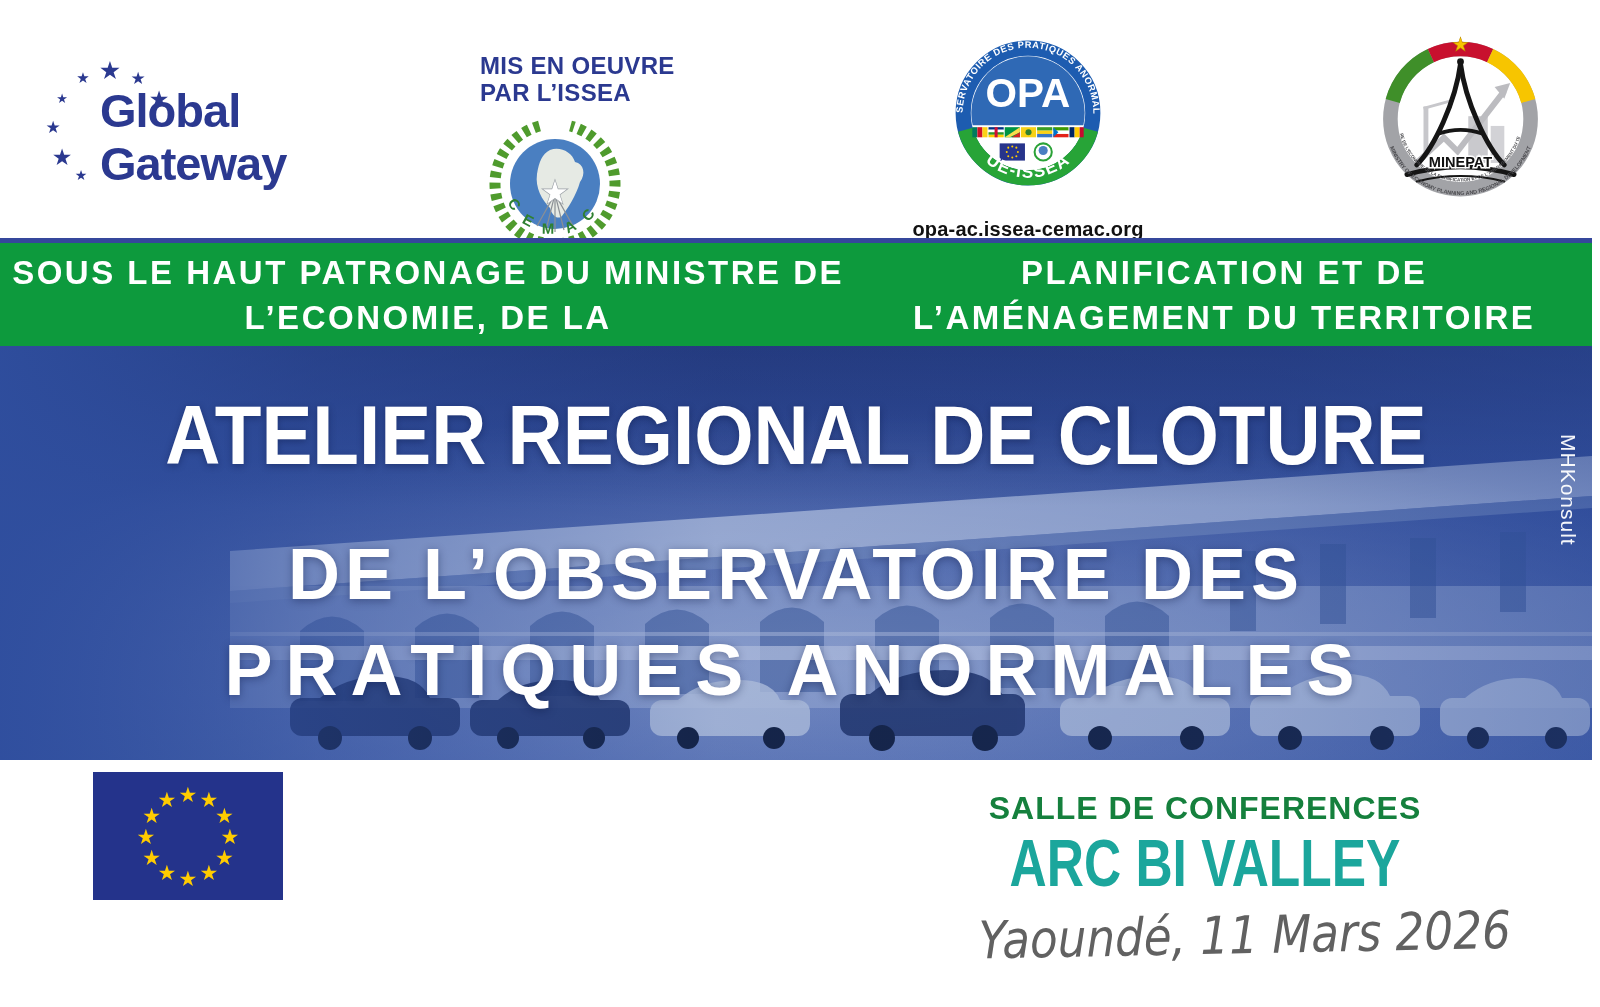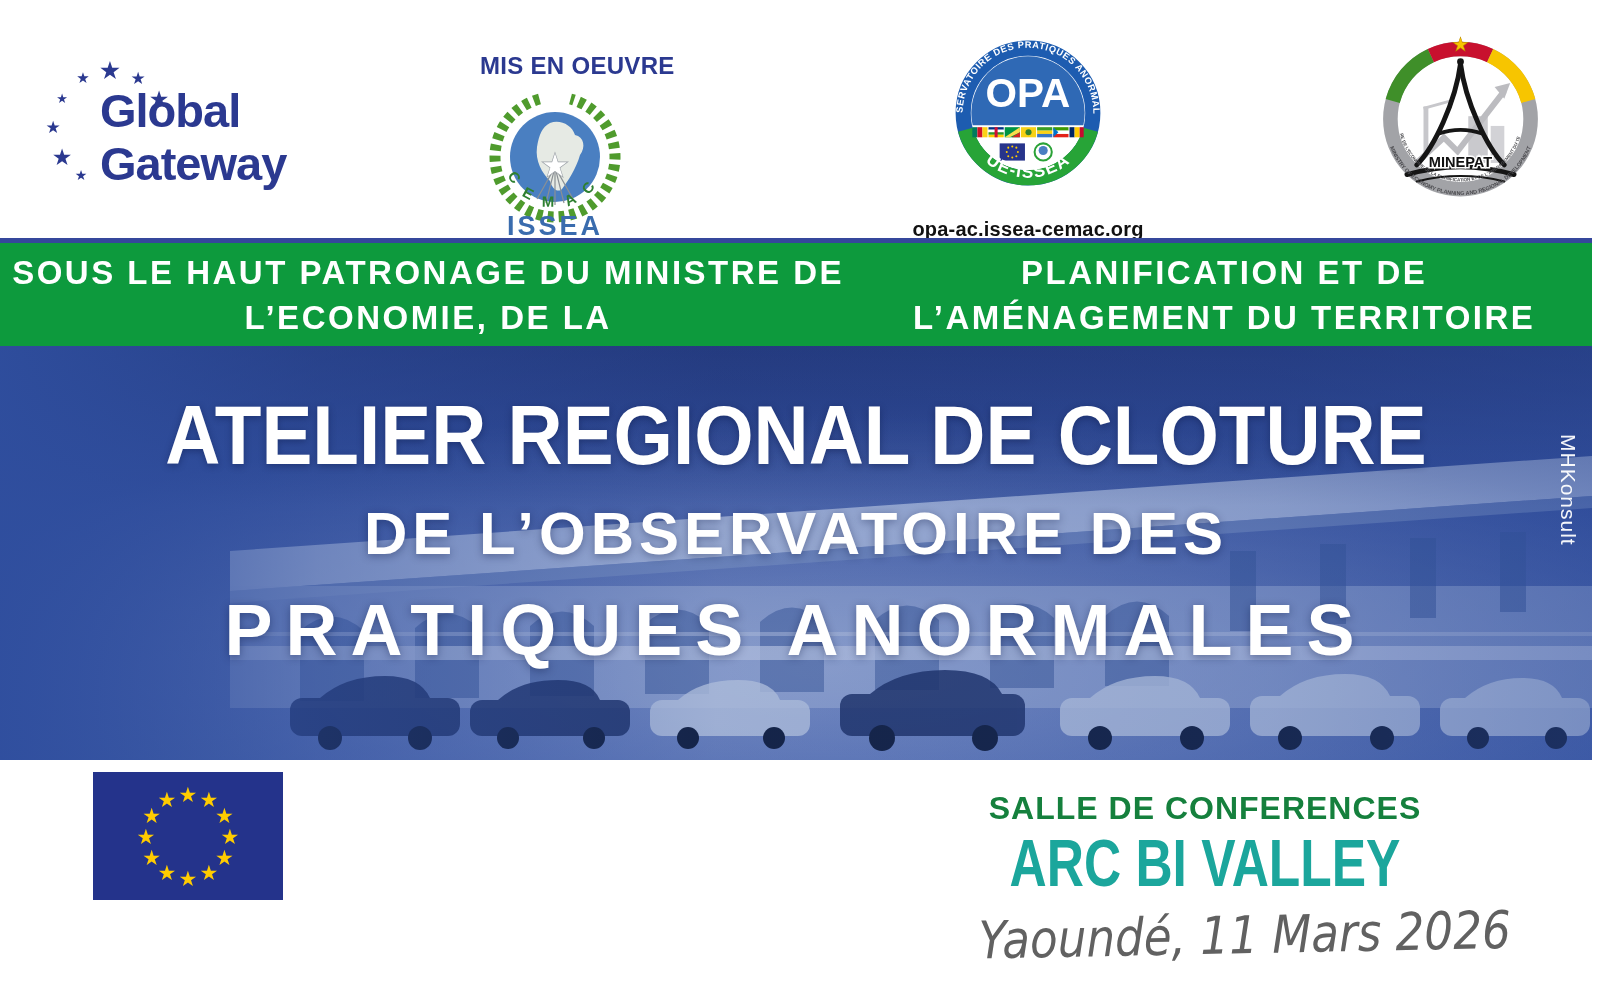--- a/index.html
+++ b/index.html
@@ -22,21 +22,21 @@
   .rule{position:absolute;top:238px;left:0;width:1592px;height:5px;background:#35479c;}
   .green-band{position:absolute;top:243px;left:0;width:1592px;height:103px;background:#0d9a3d;
               display:flex;flex-direction:row;justify-content:center;align-items:center;
               color:#fff;font-weight:bold;font-size:33px;line-height:45px;letter-spacing:2.5px;
               text-align:center;}
   .blue-band{position:absolute;top:346px;left:0;width:1592px;height:414px;overflow:hidden;background:#d946ef;}
   .scene{position:absolute;left:0;top:0;width:100%;height:100%;}
   .title{position:absolute;left:0;right:0;top:40px;text-align:center;color:#fff;font-weight:bold;
          text-shadow:0 2px 8px rgba(8,18,60,.38);}
   .t1{font-size:83px;line-height:100px;letter-spacing:0;transform:scaleX(.92);transform-origin:center;}
-  .t2{font-size:60px;line-height:96px;letter-spacing:5px;}
+  .t2{font-size:72px;line-height:96px;letter-spacing:5px;margin-top:40px;}
   .t3{font-size:72px;line-height:97px;letter-spacing:13px;}
   .watermark{position:absolute;right:12px;top:88px;writing-mode:vertical-rl;
              color:rgba(255,255,255,.95);font-size:21px;letter-spacing:1px;}
 
   
   .eu-block{position:absolute;left:23px;top:772px;width:330px;text-align:center;}
   .eu-flag{display:block;margin:0 auto;}
   .eu-txt{margin-top:24px;color:#2b3990;font-weight:bold;font-size:26px;line-height:31px;letter-spacing:.5px;}
   .venue{position:absolute;right:135px;top:788px;width:520px;text-align:center;}
   .venue-label{color:#15803d;font-weight:bold;font-size:32px;line-height:40px;letter-spacing:1px;}
@@ -64,20 +64,21 @@
       <span class="gg-star" style="left:41px;top:135px;font-size:14px;">★</span>
       <div class="gg-text">
         <div>Global</div>
         <div>Gateway</div>
       </div>
     </div>
 
     <div class="issea">
       <div class="issea-cap">
         <div>MIS EN OEUVRE</div>
+        <div>PAR L’ISSEA</div>
       </div>
       <svg width="150" height="162" viewBox="0 0 150 162">
         <defs>
           <path id="cemacArc" d="M 28 95 A 50 50 0 0 0 122 95" fill="none"></path>
         </defs>
 
         <path d="M 59.5 20 A 60 60 0 1 0 90.5 20" fill="none" stroke="#4f9b2d" stroke-width="11" stroke-dasharray="6 5"></path>
 
         <circle cx="75" cy="78" r="45" fill="#4a7fc1"></circle>
         <path d="M70 44 C80 40 92 46 95 56 C104 58 106 68 100 76 C96 90 88 102 82 110

